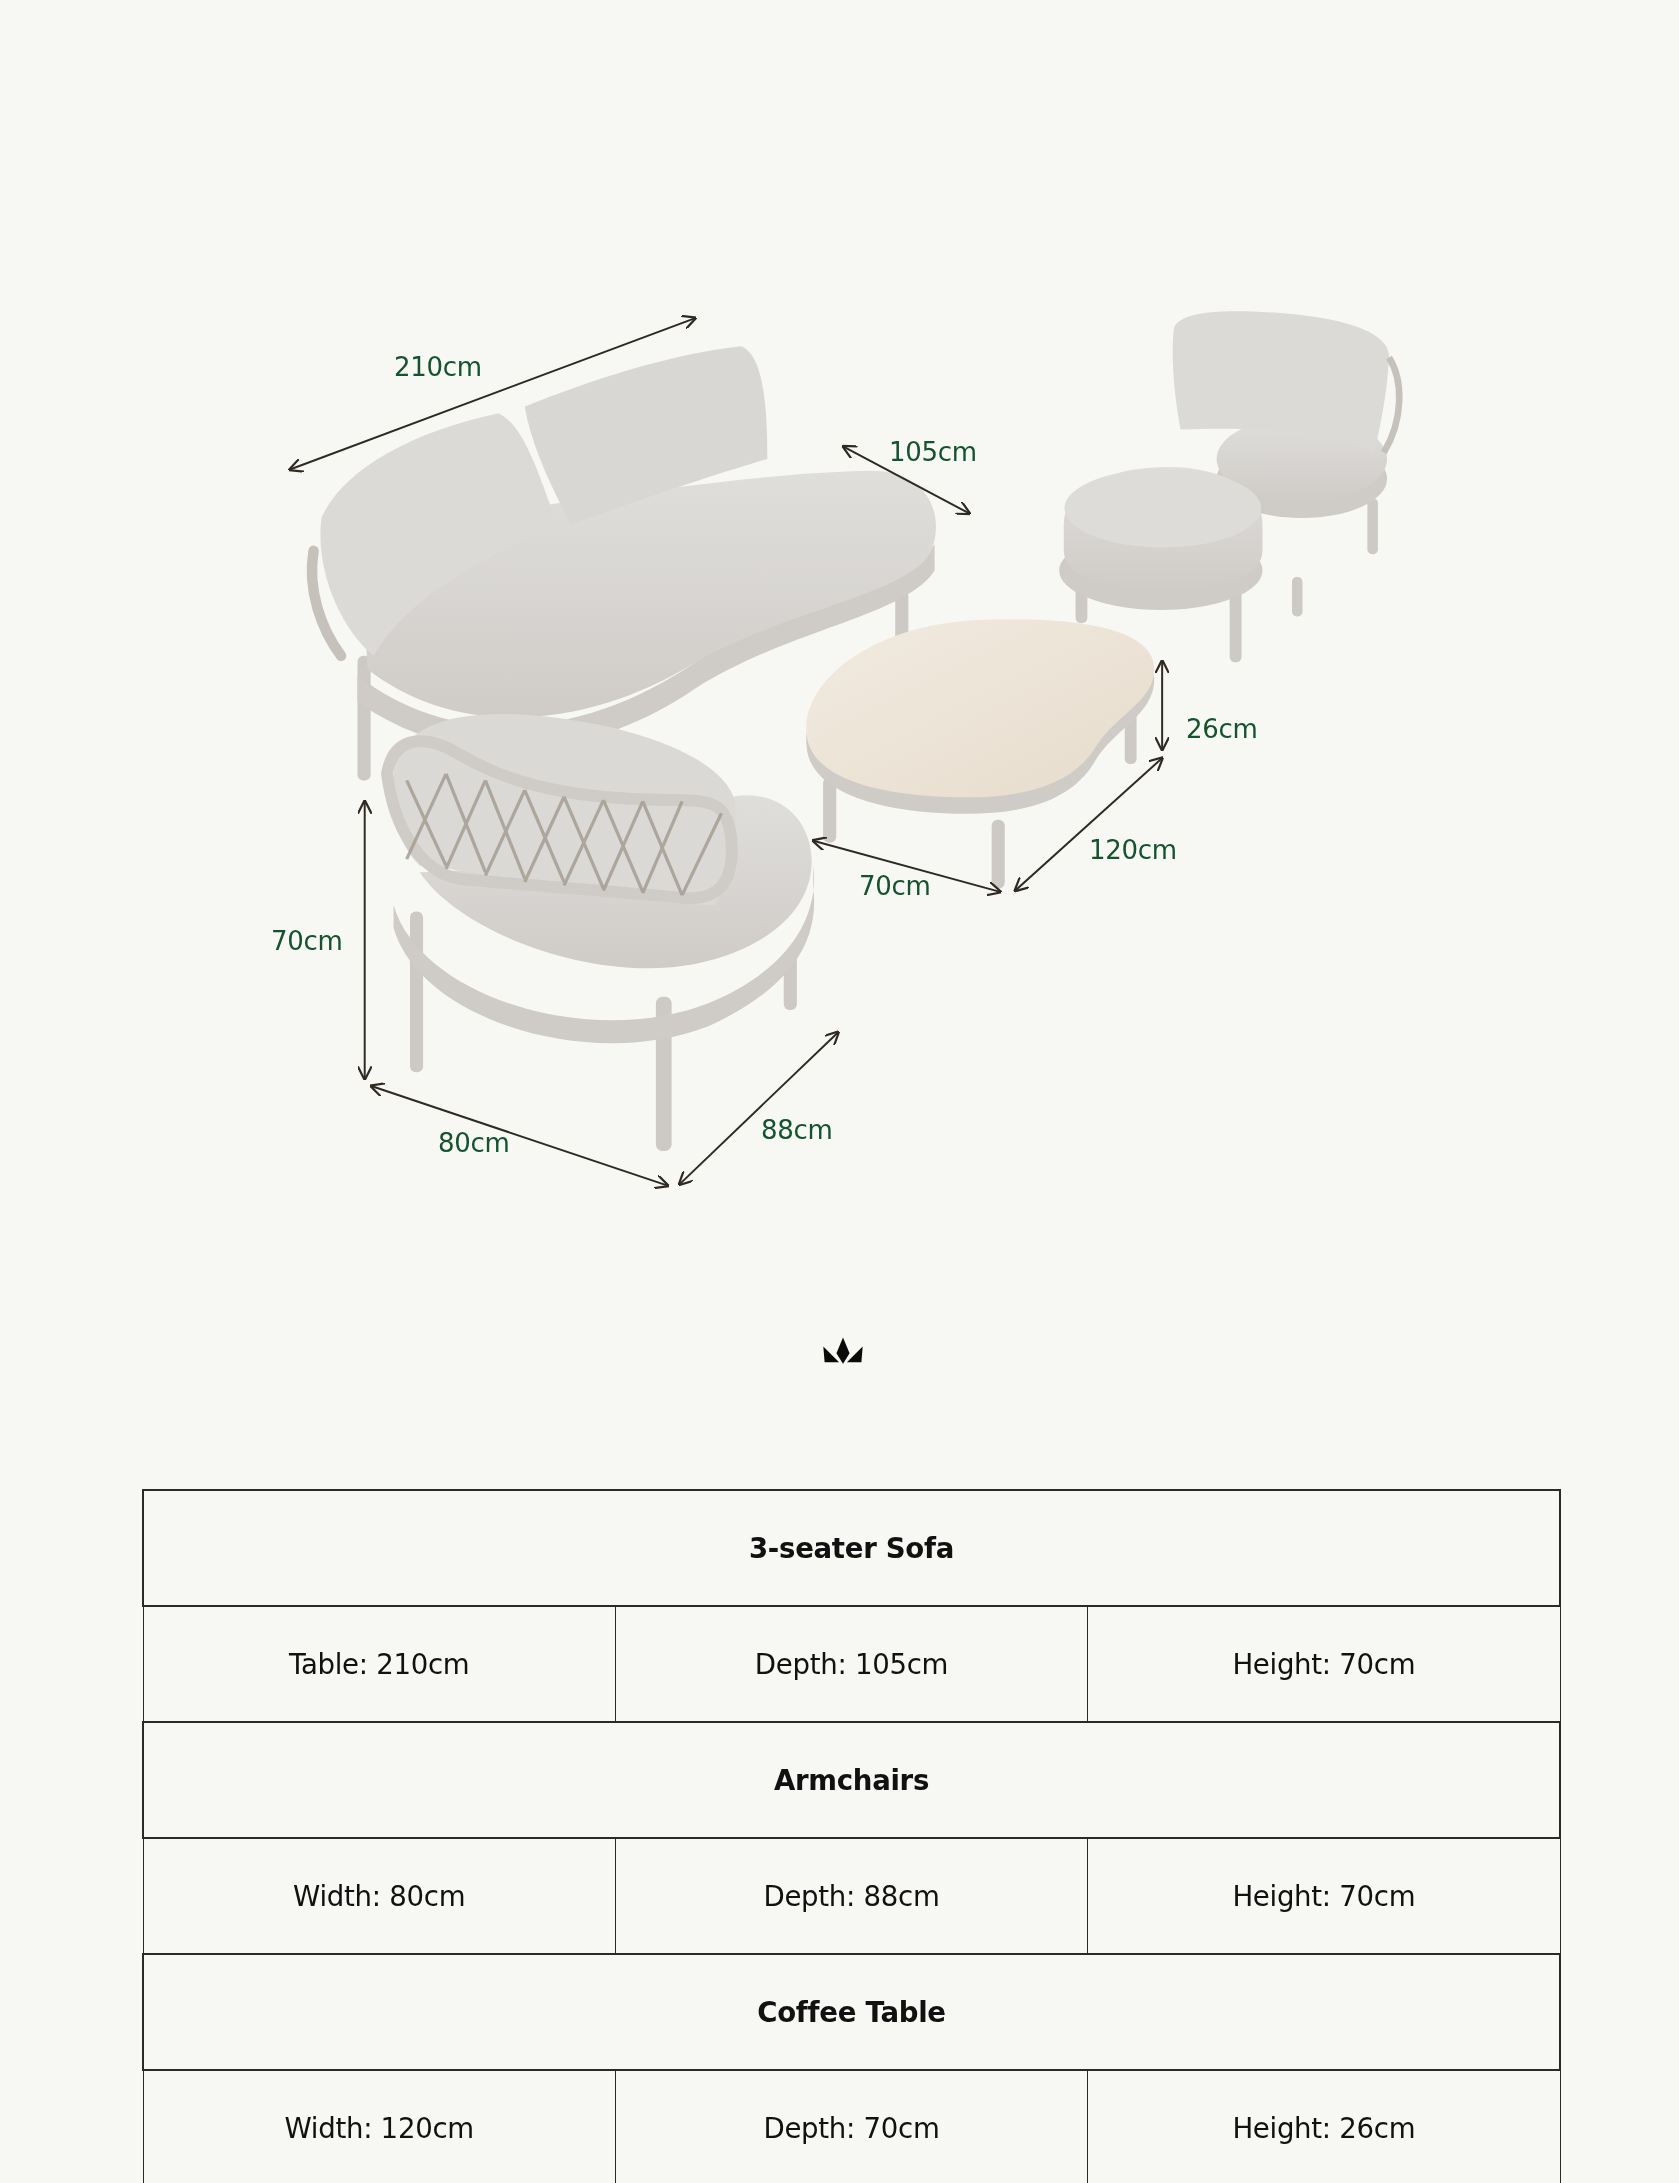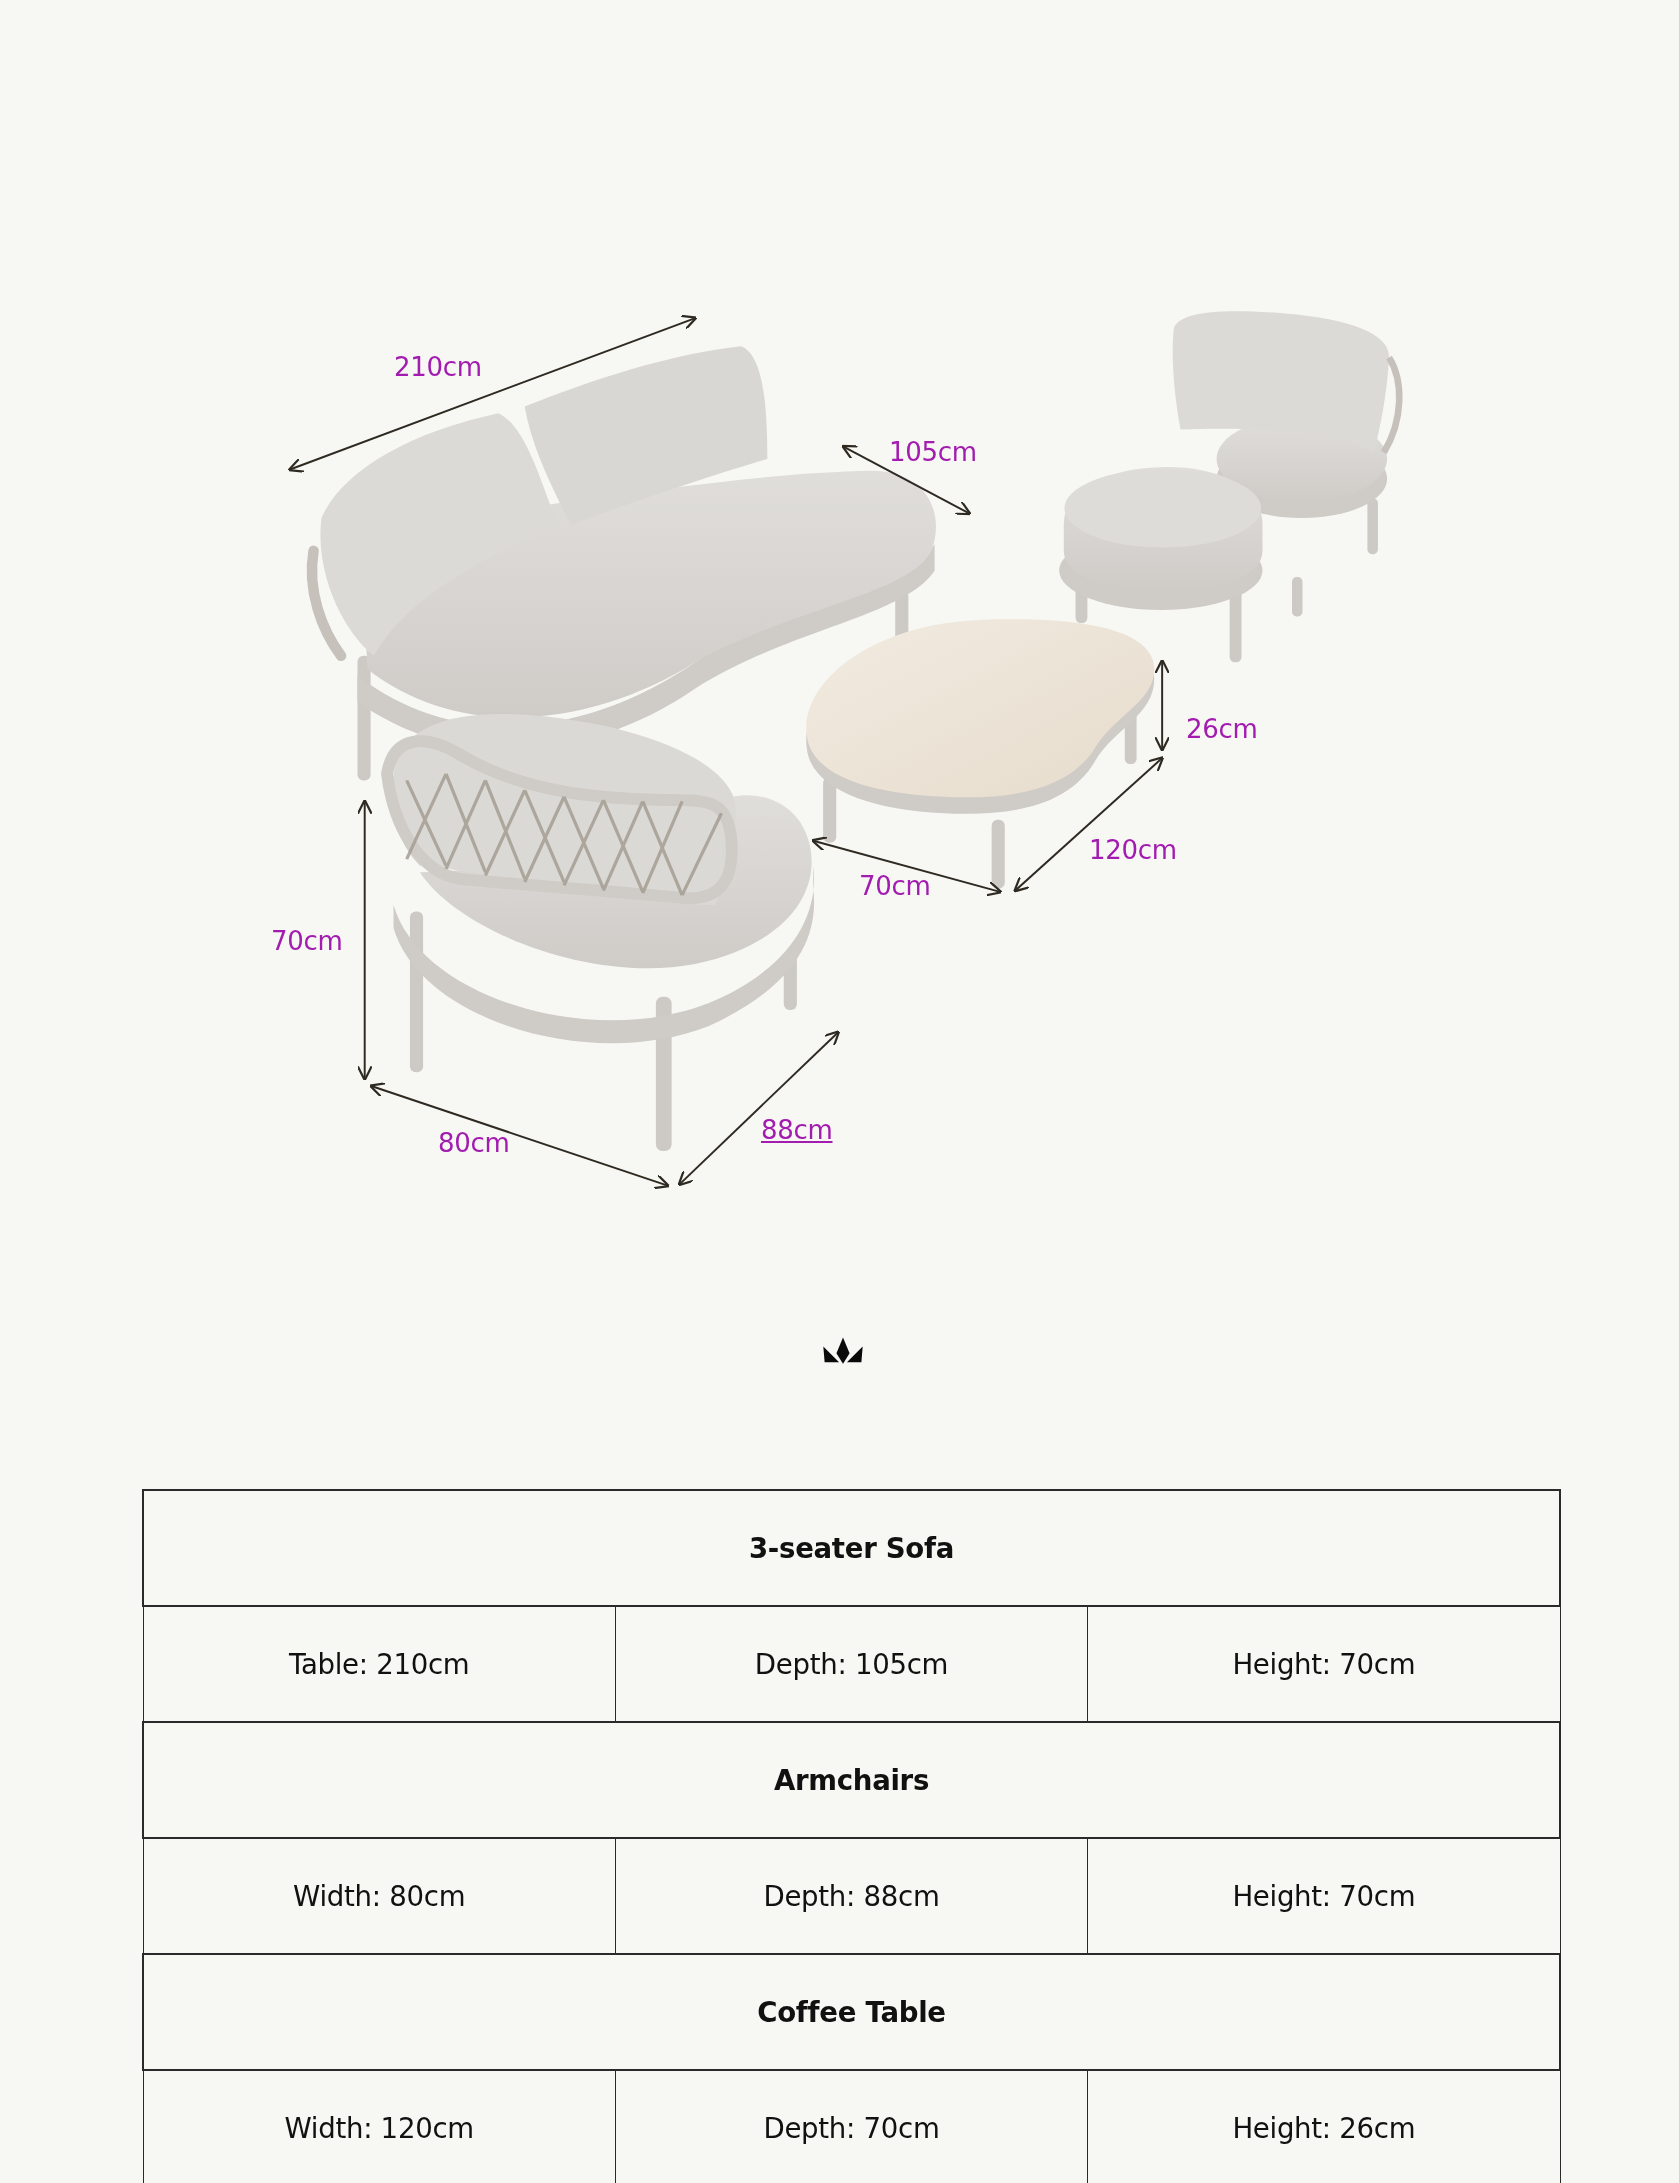--- a/index.html
+++ b/index.html
@@ -13,21 +13,21 @@
     }
     .illustration {
       position: absolute; left: 0; top: 0;
       width: 1679px; height: 1246px;
     }
     .illustration svg { position: absolute; left: 0; top: 0; }
     .dim-label {
       position: absolute;
       font-family: "DejaVu Sans", sans-serif;
       font-size: 26px;
-      color: #a21caf;
+      color: #14532d;
       white-space: nowrap;
       letter-spacing: -0.3px;
       text-align: center;
     }
     .logo {
       position: absolute; left: 822px; top: 1336px;
       width: 42px; height: 33px;
     }
     .spec-table {
       position: absolute;
@@ -143,21 +143,21 @@
     </g>
   </svg>
 
   <span class="dim-label" style="left:394px; top:352px;">210cm</span>
   <span class="dim-label" style="left:889px; top:437px;">105cm</span>
   <span class="dim-label" style="left:1186px; top:690px;margin-top:24px;">26cm</span>
   <span class="dim-label" style="left:1089px; top:819px;margin-top:16px;">120cm</span>
   <span class="dim-label" style="left:859px; top:871px;">70cm</span>
   <span class="dim-label" style="left:271px; top:926px;">70cm</span>
   <span class="dim-label" style="left:438px; top:1128px;">80cm</span>
-  <span class="dim-label" style="left:761px; top:1115px;text-decoration:underline;">88cm</span>
+  <span class="dim-label" style="left:761px; top:1115px;">88cm</span>
 </div>
 
 <div class="logo">
   <svg width="42" height="33" viewBox="0 0 64 50">
     <path d="M32,2 L42,26 L32,42 L22,26 Z" fill="#0a0a0a"></path>
     <path d="M2,16 L26,40 L4,40 Z" fill="#0a0a0a"></path>
     <path d="M62,16 L60,40 L38,40 Z" fill="#0a0a0a"></path>
   </svg>
 </div>
 

